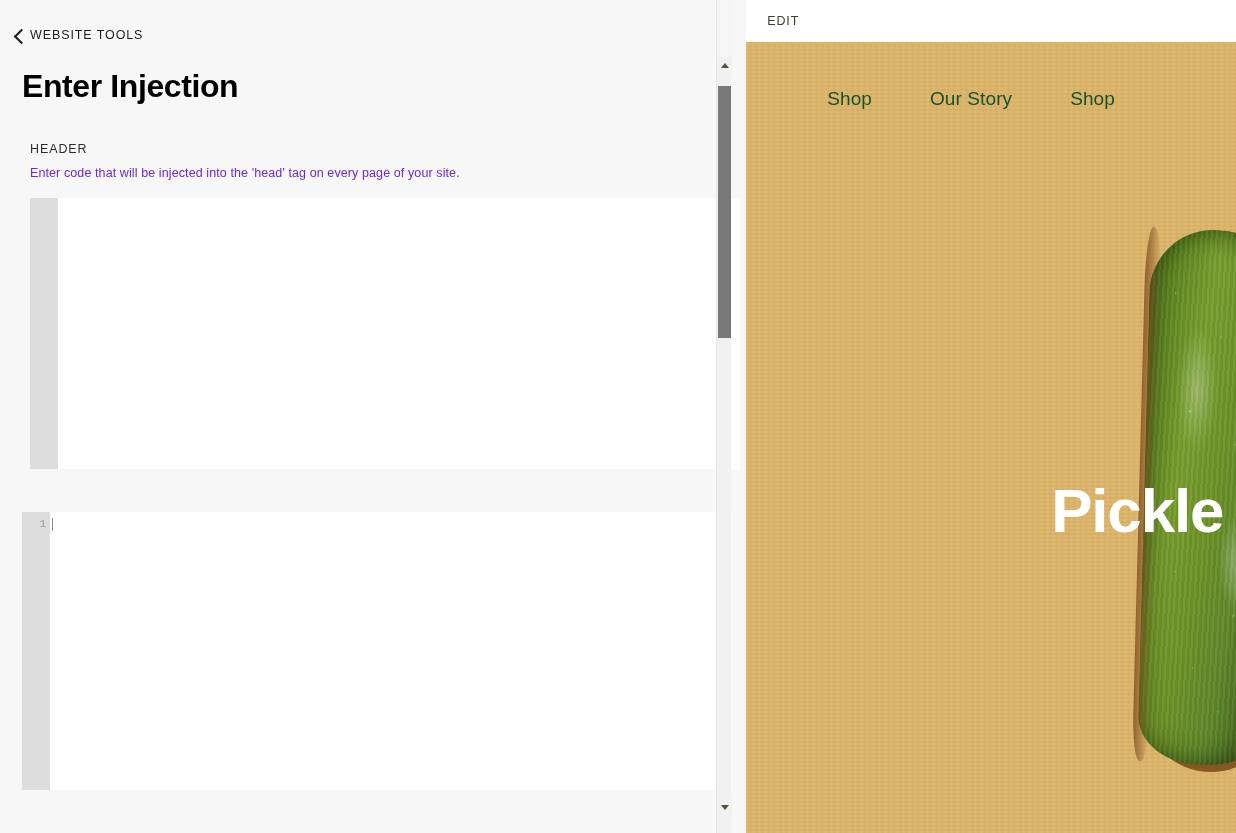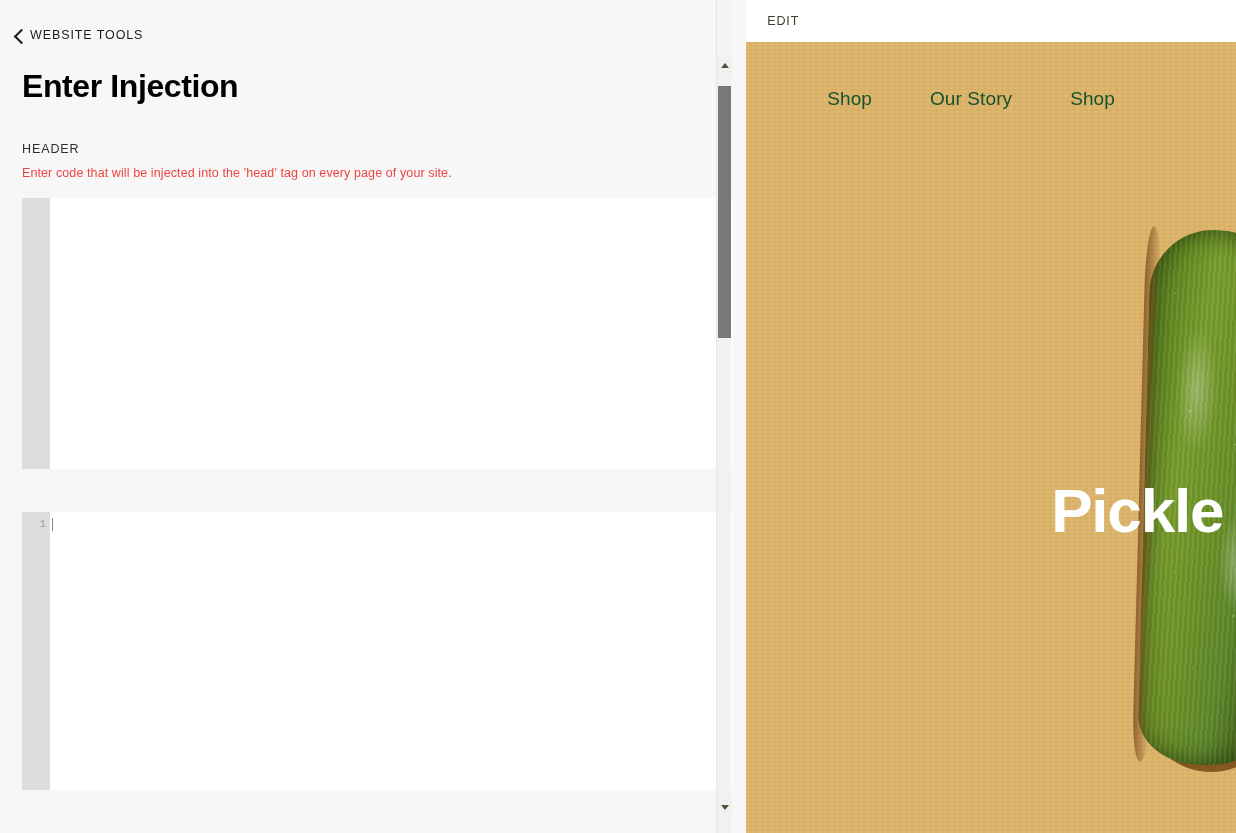--- a/index.html
+++ b/index.html
@@ -64,33 +64,33 @@
     font-weight: 700;
     color: #000000;
     letter-spacing: -0.4px;
     padding: 27px 0 0 22px;
     line-height: 1.1;
   }
 
   .section {
     padding: 0 0 0 22px;
   }
-  .section-header { margin-top: 38px; }
+  .section-header { margin-top: 38px; margin-left: 8px; }
   .section-footer { margin-top: 43px; }
 
   .section-label {
     font-size: 12.5px;
     letter-spacing: 0.9px;
     color: #2d2d2d;
     text-transform: uppercase;
     font-weight: 400;
   }
   .section-desc {
     font-size: 12.5px;
-    color: #ef4444;
+    color: #6d28d9;
     margin-top: 10px;
     letter-spacing: 0.1px;
   }
 
   .code-editor {
     margin-top: 18px;
     width: 710px;
     background: #ffffff;
     display: flex;
     border: 0;

